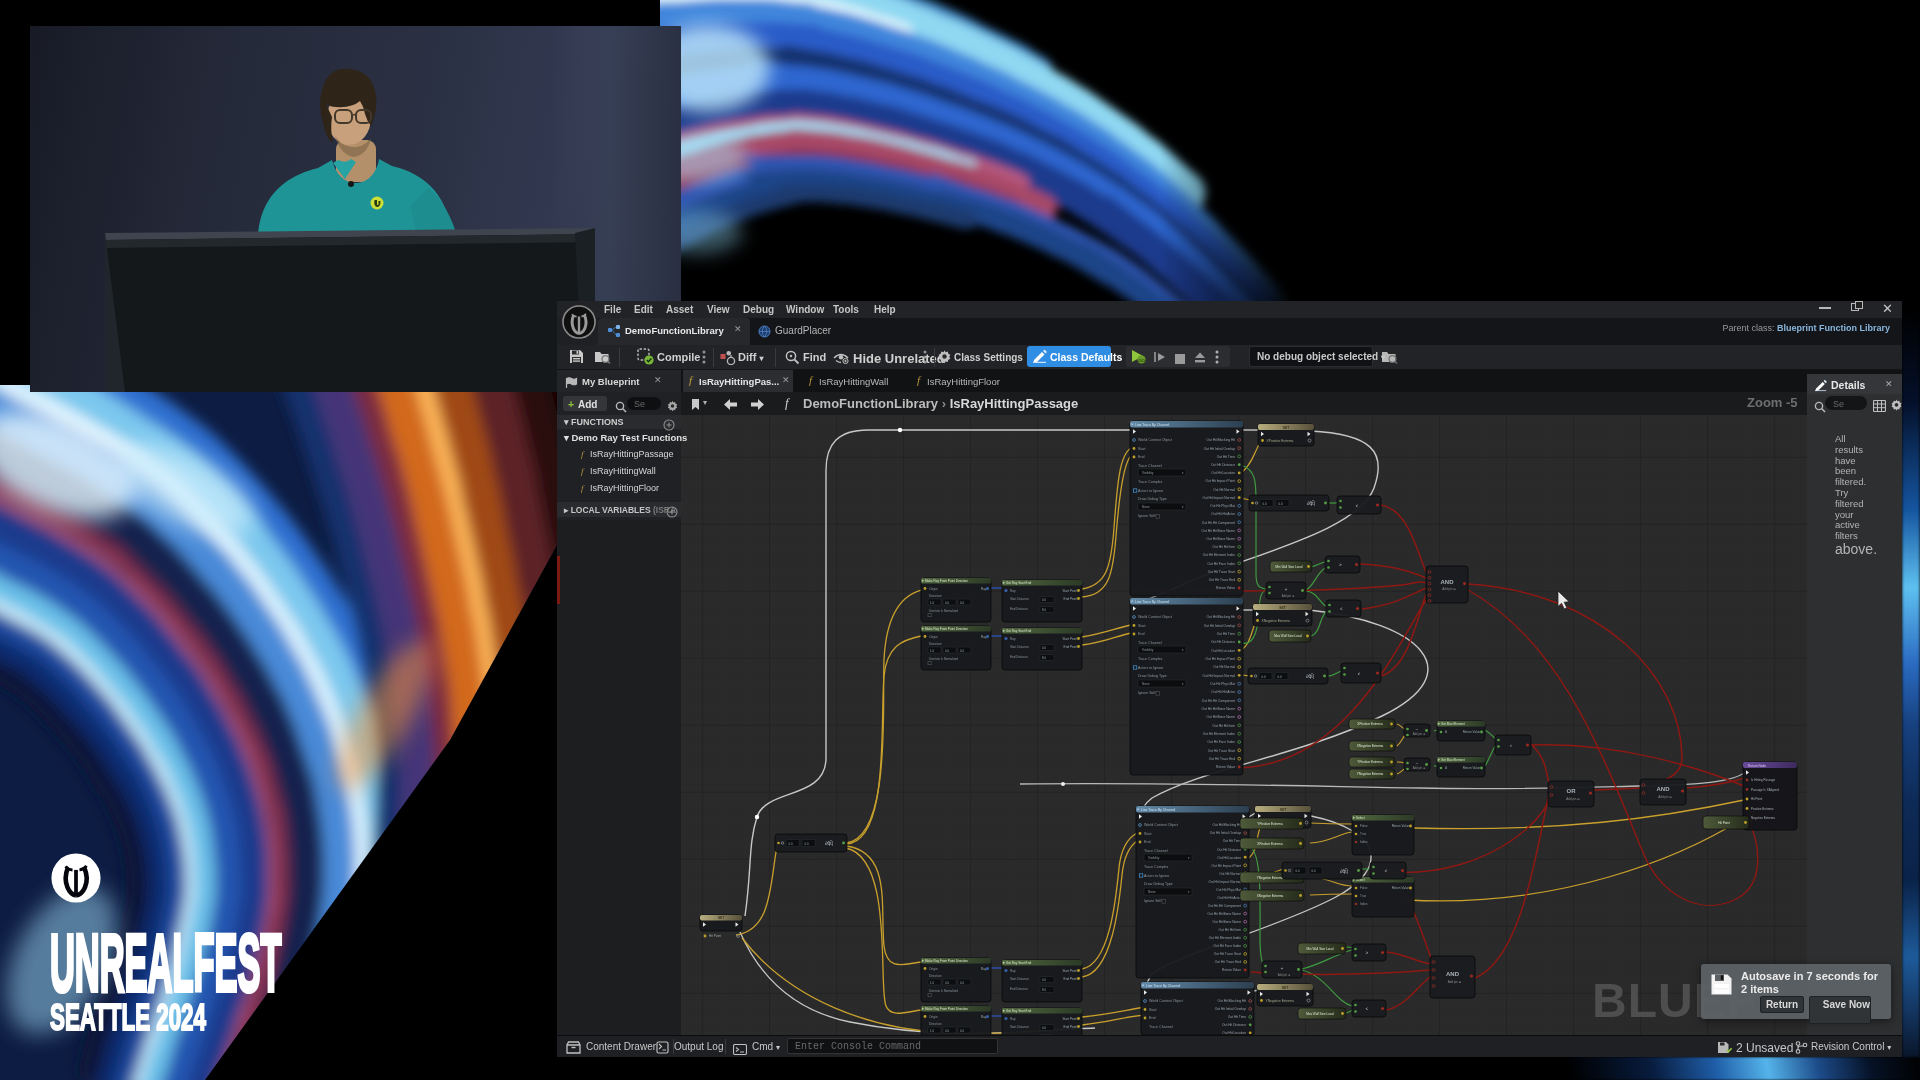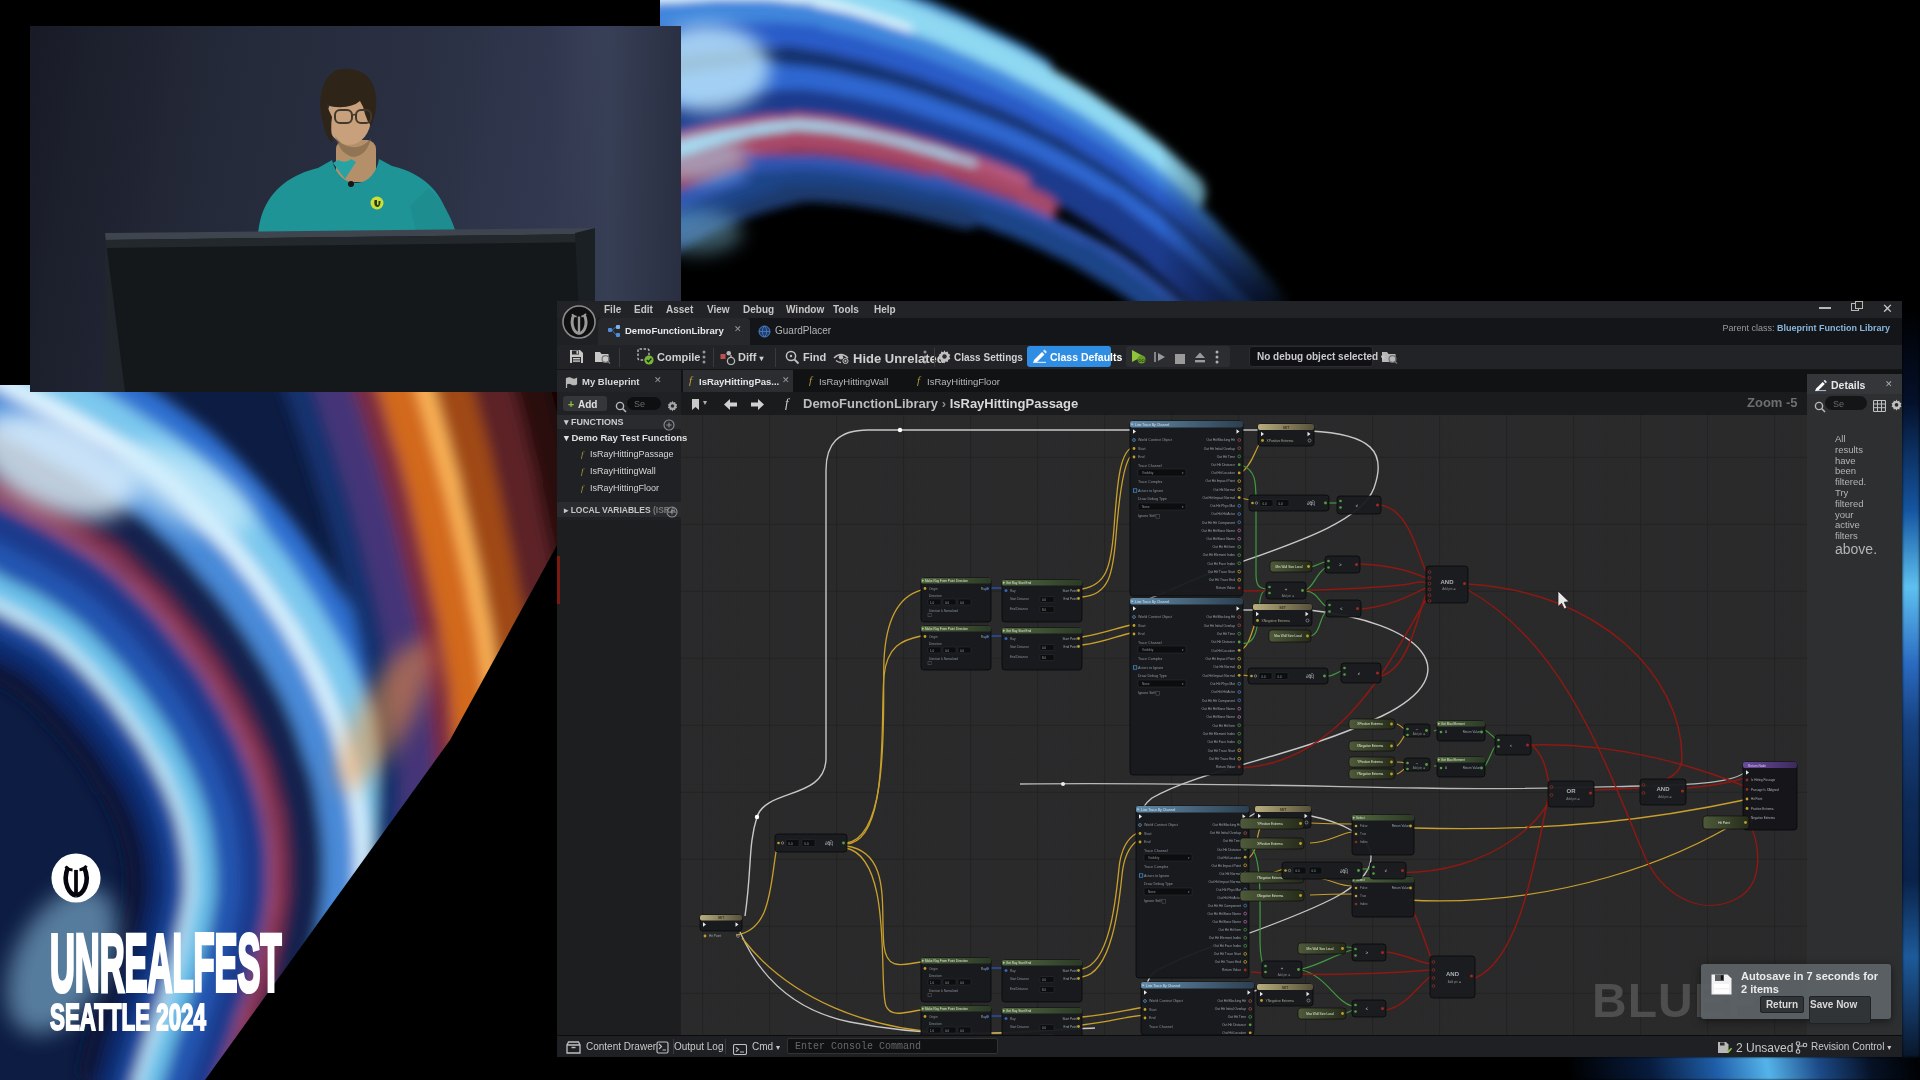--- a/index.html
+++ b/index.html
@@ -1185,21 +1185,21 @@
     <div style="position:absolute;left:1144px;top:663px;width:190px;height:55px;background:rgba(92,97,101,0.96);border-radius:3px;box-shadow:0 2px 8px rgba(0,0,0,0.5)"></div>
     <div style="position:absolute;left:1153px;top:672px;"><svg width="23" height="23" viewBox="0 0 23 23">
         <path d="M1.5 1.5 h16 l4 4 v16 h-20 z" fill="#f2f2f2"></path>
         <rect x="5" y="1.5" width="9" height="6.5" fill="#5c6063"></rect>
         <rect x="10.8" y="2.3" width="2.4" height="4.6" fill="#111"></rect>
         <rect x="4" y="11" width="15" height="4" fill="#fff"></rect>
         <rect x="4" y="16.5" width="15" height="4" fill="#fff"></rect>
       </svg></div>
     <div style="position:absolute;left:1184px;top:669px;font-size:11px;font-weight:bold;color:#ebebeb;line-height:13px">Autosave in 7 seconds for<br>2 items</div>
     <div style="position:absolute;left:1203px;top:695px;width:44px;height:17px;background:#303436;border:1px solid #1f2224;border-radius:2px;font-size:10px;font-weight:bold;color:#d8d8d8;text-align:center;line-height:16px">Return</div>
-    <div style="position:absolute;left:1252px;top:695px;width:62px;height:28px;background:#303436;border:1px solid #1f2224;border-radius:2px;font-size:10px;font-weight:bold;color:#d8d8d8;text-align:left;line-height:16px">Save Now</div>
+    <div style="position:absolute;left:1252px;top:695px;width:62px;height:28px;background:#303436;border:1px solid #1f2224;border-radius:2px;font-size:10px;font-weight:bold;color:#d8d8d8;text-align:right;line-height:16px">Save Now</div>
 </div>
 
 <div class="logo">
  <div style="position:absolute;left:50px;top:852px"><svg width="52" height="52" viewBox="0 0 36 36">
         <circle cx="18" cy="18" r="17" fill="#ffffff"></circle>
         <path d="M12.4,10.8 C10.5,15.5 10.5,20.7 12.1,24.5 C13.5,27.8 15.7,29.7 18,30.1 M18,30.1 C20.3,29.7 22.8,27.8 24.2,24.5 C25.8,20.7 25.8,15.5 23.5,10.4" stroke="#06060f" stroke-width="3.2" fill="none"></path>
         <path d="M18,12.4 L18,29.9" stroke="#06060f" stroke-width="2.6" fill="none"></path>
         <path d="M10.8,10 C12.1,11.7 13.5,12.4 15.6,12.5 M25.3,9.6 C23.8,11.5 22.5,12.2 20.4,12.4" stroke="#06060f" stroke-width="2" fill="none"></path>
       </svg></div>
  <div style="position:absolute;left:50px;top:916px;font-size:82px;font-weight:bold;color:#fff;-webkit-text-stroke:4.2px #fff;transform:scaleX(0.42);transform-origin:0 0;letter-spacing:0px;white-space:nowrap">UNREALFEST</div>

